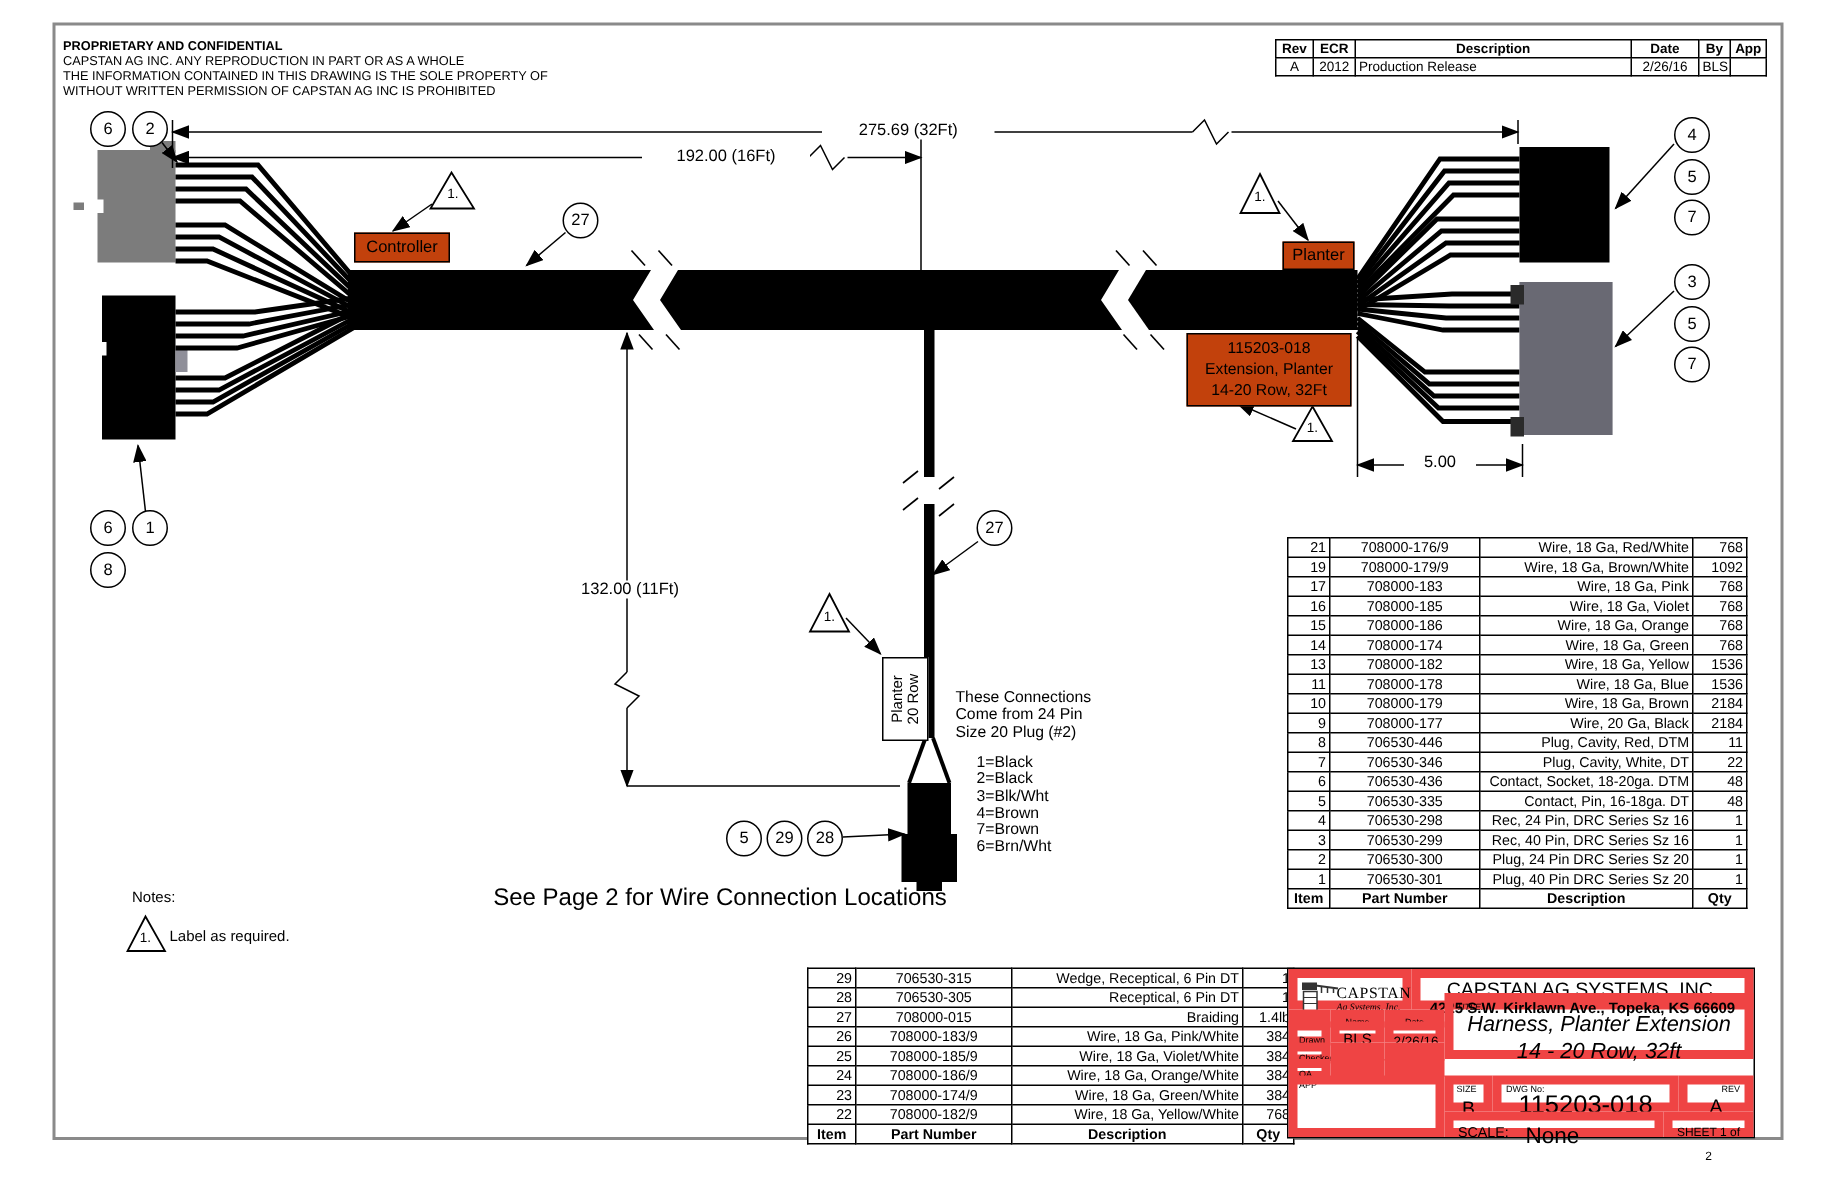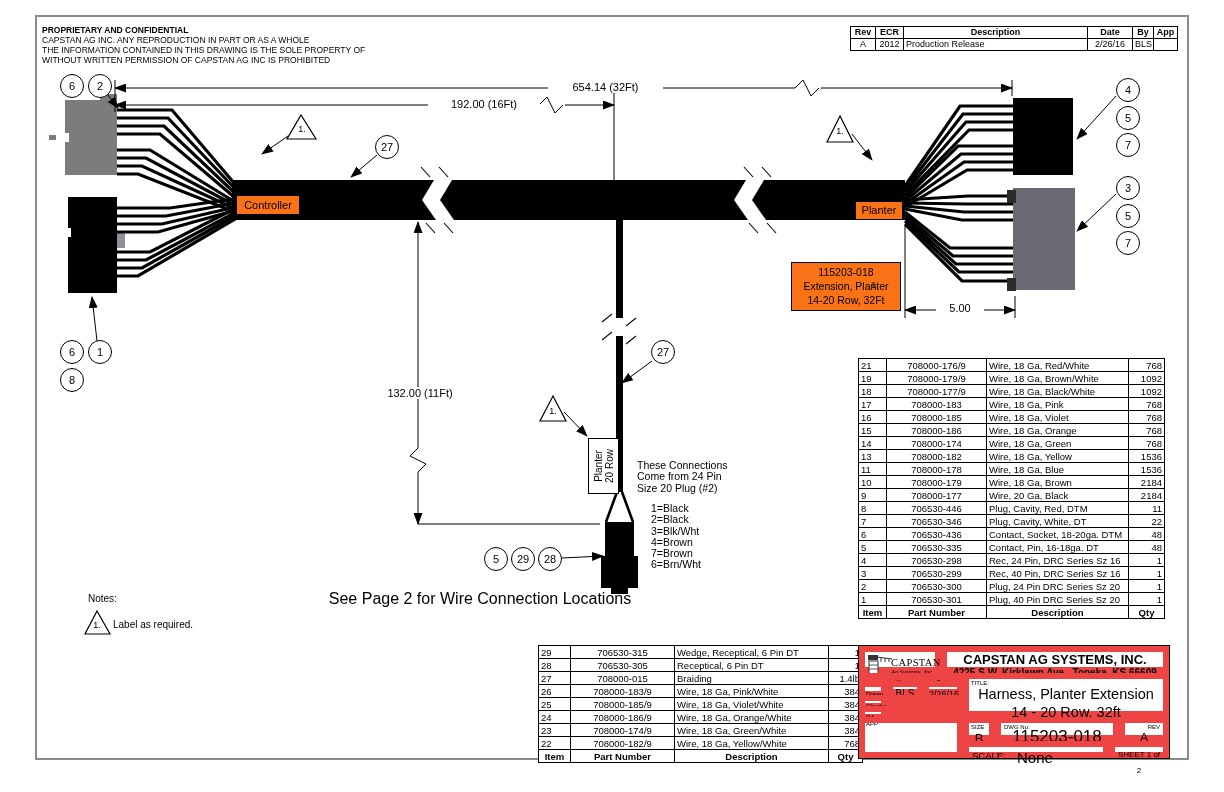--- a/index.html
+++ b/index.html
@@ -5,32 +5,32 @@
   html,body{margin:0;padding:0;background:#fff;}
   body{width:1224px;height:792px;position:relative;font-family:"Liberation Sans",sans-serif;color:#000;overflow:hidden;}
   .abs{position:absolute;}
   .sheet-border{left:35px;top:15px;width:1150px;height:741px;border:2px solid #8a8a8a;}
   svg.draw{left:0;top:0;z-index:1;}
   .lbl{z-index:3;}
   .balloon{z-index:3;width:22px;height:22px;border:1px solid #000;border-radius:50%;background:#fff;
            text-align:center;line-height:22px;font-size:11px;}
   .dimtxt{z-index:3;background:#fff;font-size:11px;text-align:center;white-space:nowrap;}
   .flagtxt{z-index:3;width:16px;text-align:center;font-size:9px;}
-  .boxlbl{z-index:3;border:1px solid #000;background:#f97316;text-align:center;font-size:11px;margin-top:40px;}
+  .boxlbl{z-index:3;border:1px solid #000;background:#c2410c;text-align:center;font-size:11px;}
   .prop{z-index:3;font-size:8.5px;line-height:10px;}
   .prop .t{font-weight:bold;}
   table{border-collapse:collapse;table-layout:fixed;background:#fff;z-index:3;position:absolute;}
   td,th{border:1px solid #000;font-size:9.5px;padding:0 2px;height:12px;line-height:11px;overflow:hidden;white-space:nowrap;}
   th{font-weight:bold;text-align:center;}
   .rev td,.rev th{font-size:9px;height:11px;}
   .rev td{text-align:center;}
   .rev td:nth-child(3){text-align:left;}
-  .parts td:nth-child(1){text-align:left;margin-left:24px;}
+  .parts td:nth-child(1){text-align:right;margin-left:24px;}
   .parts td:nth-child(2){text-align:center;}
-  .parts td:nth-child(3){text-align:left;}
+  .parts td:nth-child(3){text-align:right;}
   .parts td:nth-child(4){text-align:right;}
   .tb{z-index:3;border:1.5px solid #000;background:#fff;}
   .tb .cell{position:absolute;border:6px solid #ef4444;box-sizing:border-box;}
   .tiny{font-size:6px;line-height:7px;}
   .rot-box{z-index:3;border:1px solid #000;background:#fff;}
   .rot-in{position:absolute;left:50%;top:50%;transform:translate(-50%,-50%) rotate(-90deg);
           font-size:10px;line-height:11px;text-align:center;white-space:nowrap;}
   .note-list div{font-size:10.5px;line-height:11.3px;}
 </style>
 </head>
@@ -214,21 +214,21 @@
         <td>A</td>
         <td>2012</td>
         <td>Production Release</td>
         <td>2/26/16</td>
         <td>BLS</td>
         <td></td>
       </tr>
     </tbody>
 </table>
 
-<div class="abs dimtxt" style="left:548px;top:81px;width:115px;">654.14 (32Ft)</div>
+<div class="abs dimtxt" style="left:548px;top:81px;width:115px;">275.69 (32Ft)</div>
 <div class="abs dimtxt" style="left:428px;top:98px;width:112px;">192.00 (16Ft)</div>
 <div class="abs dimtxt" style="left:377px;top:387px;width:86px;">132.00 (11Ft)</div>
 <div class="abs dimtxt" style="left:936px;top:302px;width:48px;">5.00</div>
 
 <div class="abs boxlbl" style="left:236px;top:155px;width:62px;height:18px;line-height:18px;">Controller</div>
 <div class="abs boxlbl" style="left:855px;top:161px;width:46px;height:17px;line-height:17px;">Planter</div>
 <div class="abs boxlbl" style="left:791px;top:222px;width:108px;height:45px;font-size:10.5px;line-height:14px;padding-top:2px;">
   <div>115203-018</div>
   <div>Extension, Planter</div>
   <div>14-20 Row, 32Ft</div>
@@ -295,26 +295,20 @@
         <td>Wire, 18 Ga, Red/White</td>
         <td>768</td>
       </tr>
       <tr>
         <td>19</td>
         <td>708000-179/9</td>
         <td>Wire, 18 Ga, Brown/White</td>
         <td>1092</td>
       </tr>
       <tr>
-        <td>18</td>
-        <td>708000-177/9</td>
-        <td>Wire, 18 Ga, Black/White</td>
-        <td>1092</td>
-      </tr>
-      <tr>
         <td>17</td>
         <td>708000-183</td>
         <td>Wire, 18 Ga, Pink</td>
         <td>768</td>
       </tr>
       <tr>
         <td>16</td>
         <td>708000-185</td>
         <td>Wire, 18 Ga, Violet</td>
         <td>768</td>
@@ -492,39 +486,39 @@
       <line x1="22" y1="6" x2="22" y2="9" stroke="#333" stroke-width="1"></line>
       <rect x="2" y="8" width="9" height="13" fill="#fff" stroke="#333" stroke-width="1"></rect>
       <line x1="2" y1="12" x2="11" y2="12" stroke="#333" stroke-width="0.8"></line>
       <line x1="2" y1="16" x2="11" y2="16" stroke="#333" stroke-width="0.8"></line>
     </svg>
     <div style="position:absolute;left:26px;top:5px;font-family:'Liberation Serif',serif;font-size:10.5px;letter-spacing:0.4px;">CAPSTAN</div>
     <div style="position:absolute;left:26px;top:16px;font-family:'Liberation Serif',serif;font-size:6.5px;font-style:italic;">Ag Systems, Inc.</div>
   </div>
 
   <div class="cell" style="left:82px;top:0;width:228px;height:27px;text-align:center;">
-    <div style="font-size:13px;font-weight:bold;line-height:14px;margin-top:1px;">CAPSTAN AG SYSTEMS, INC.</div>
+    <div style="font-size:13px;font-weight:normal;line-height:14px;margin-top:1px;">CAPSTAN AG SYSTEMS, INC.</div>
     <div style="font-size:10px;font-weight:bold;line-height:11px;">4225 S.W. Kirklawn Ave., Topeka, KS 66609</div>
   </div>
 
   <div class="cell tiny" style="left:28px;top:27px;width:36px;height:8px;text-align:center;">Name</div>
   <div class="cell tiny" style="left:64px;top:27px;width:40px;height:8px;text-align:center;">Date</div>
   <div class="cell" style="left:0;top:27px;width:28px;height:8px;"></div>
   <div class="cell tiny" style="left:0;top:35px;width:28px;height:14px;padding-top:4px;padding-left:1px;box-sizing:border-box;">Drawn</div>
   <div class="cell" style="left:28px;top:35px;width:36px;height:14px;font-size:10px;text-align:center;line-height:14px;">BLS</div>
   <div class="cell" style="left:64px;top:35px;width:40px;height:14px;font-size:9px;text-align:center;line-height:14px;">2/26/16</div>
   <div class="cell tiny" style="left:0;top:49px;width:28px;height:11px;padding-top:2px;padding-left:1px;box-sizing:border-box;">Checked</div>
   <div class="cell" style="left:28px;top:49px;width:36px;height:11px;"></div>
   <div class="cell" style="left:64px;top:49px;width:40px;height:11px;"></div>
   <div class="cell tiny" style="left:0;top:60px;width:28px;height:11px;padding-top:2px;padding-left:1px;box-sizing:border-box;">QA APP</div>
   <div class="cell" style="left:28px;top:60px;width:36px;height:11px;"></div>
   <div class="cell" style="left:64px;top:60px;width:40px;height:11px;"></div>
   <div class="cell" style="left:0;top:71px;width:104px;height:41px;"></div>
 
-  <div class="cell" style="left:104px;top:27px;width:206px;height:44px;">
+  <div class="cell" style="left:104px;top:16px;width:206px;height:44px;font-style:italic;">
     <div class="tiny" style="position:absolute;left:2px;top:1px;">TITLE:</div>
     <div style="position:absolute;left:0;top:7px;width:100%;text-align:center;font-size:14.5px;">Harness, Planter Extension</div>
     <div style="position:absolute;left:0;top:25px;width:100%;text-align:center;font-size:14.5px;">14 - 20 Row, 32ft</div>
   </div>
 
   <div class="cell" style="left:104px;top:71px;width:32px;height:24px;">
     <div class="tiny" style="position:absolute;left:2px;top:1px;">SIZE</div>
     <div style="position:absolute;left:0;top:8px;width:100%;text-align:center;font-size:13px;">B</div>
   </div>
   <div class="cell" style="left:136px;top:71px;width:124px;height:24px;">

